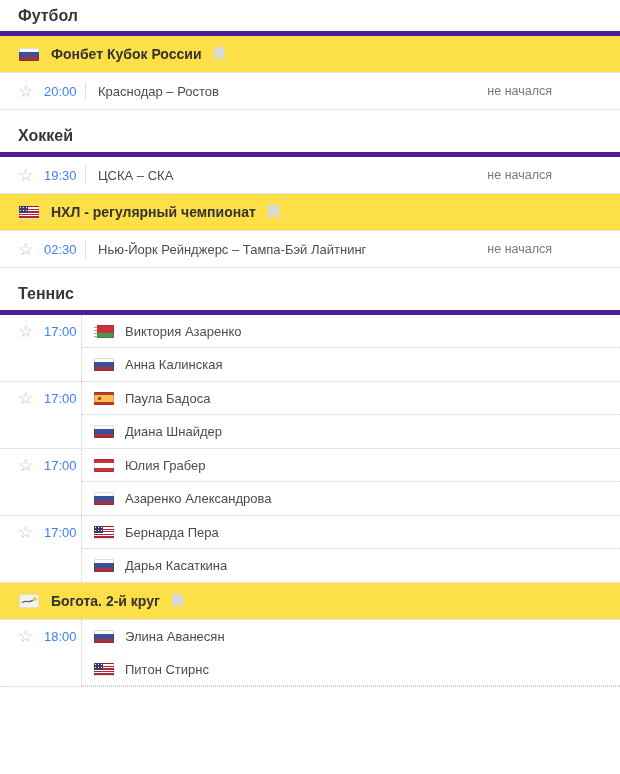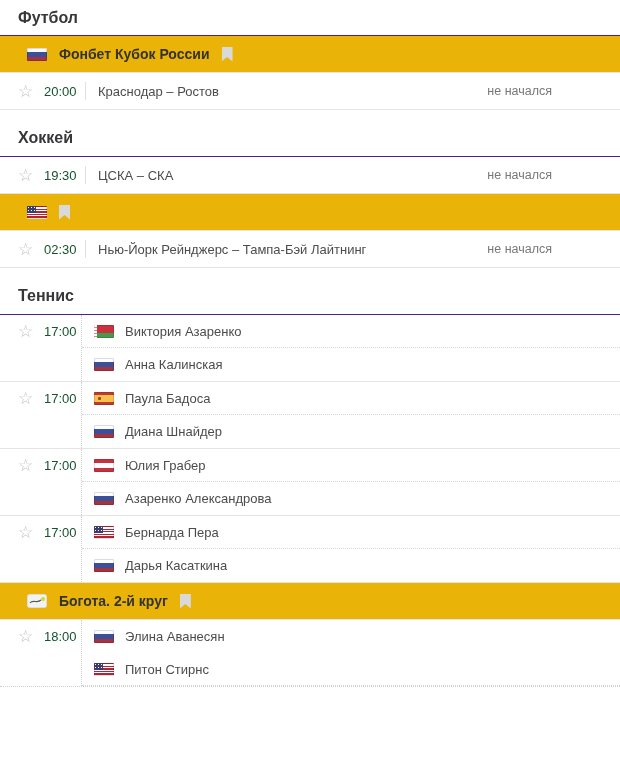--- a/index.html
+++ b/index.html
@@ -3,28 +3,28 @@
 <meta charset="utf-8">
 <style>
   * { margin:0; padding:0; box-sizing:border-box; }
   html,body { background:#fff; }
   body { font-family:"Liberation Sans","DejaVu Sans",sans-serif; color:#3a3a3a; }
   .page { width:620px; height:774px; background:#fff; overflow:hidden; position:relative; }
 
   
   .section-title{
     height:36px; display:flex; align-items:center; padding-left:18px;
-    font-size:16px; font-weight:bold; color:#37373a; border-bottom:1px solid #4c1d95;
+    font-size:16px; font-weight:bold; color:#37373a; border-bottom:5px solid #4c1d95;
   }
   .section-title.gap{ height:47px; padding-top:9px; }
 
   
   .league-row{
-    height:37px; display:flex; align-items:center; padding-left:27px;
-    background:#eab308; border-bottom:1px solid #e4e4e4; cursor:pointer;
+    height:37px; display:flex; align-items:center; padding-left:19px;
+    background:#fde047; border-bottom:1px solid #e4e4e4; cursor:pointer;
   }
   .league-name{ font-size:14px; font-weight:bold; color:#333; margin-left:12px; }
   .bookmark{
     width:11px; height:15px; margin-left:12px; background:#d9d9d9; display:inline-block;
     clip-path:polygon(0 0,100% 0,100% 100%,50% 70%,0 100%);
   }
 
   
   .flag{ width:20px; height:13px; border-radius:1px; flex:0 0 auto; position:relative;
          overflow:hidden; box-shadow:inset 0 0 0 1px rgba(0,0,0,.13); }
@@ -39,21 +39,21 @@
          background:repeating-linear-gradient(to bottom,#fff 0 2px,#d98d8d 2px 3px); }
   .flag-es{ background:linear-gradient(to bottom,#c13a30 0 25%,#f6c14c 25% 75%,#c13a30 75%); }
   .flag-es::after{ content:""; position:absolute; top:5px; left:4px; width:3px; height:3px;
          background:#a04229; border-radius:1px; }
   .flag-at{ background:linear-gradient(to bottom,#c8313e 0 33%,#fff 33% 66%,#c8313e 66%); }
 
   
   .match-row{ height:37px; display:flex; align-items:center; padding-left:18px;
     border-bottom:1px solid #e4e4e4; cursor:pointer; }
   .star{ width:17px; font-size:17px; line-height:17px; color:#c2c2c2; flex:0 0 auto; }
-  .time{ width:35px; margin-left:9px; font-size:13px; color:#14532d; flex:0 0 auto; }
+  .time{ width:35px; margin-left:9px; font-size:13px; color:#3b82f6; flex:0 0 auto; }
   .vsep{ width:1px; height:18px; background:#e0e0e0; margin:0 12px 0 6px; flex:0 0 auto; }
   .mname{ font-size:13px; color:#4c4c4c; }
   .status{ margin-left:auto; padding-right:68px; font-size:12.5px; color:#787878; }
 
   
   .t-match{ display:flex; border-bottom:1px solid #e4e4e4; cursor:pointer; }
   .t-match.last{ border-bottom:1px dotted #cfcfcf; }
   .t-left{ width:81px; height:33px; display:flex; align-items:center; padding-left:18px; flex:0 0 auto; }
   .t-right{ flex:1; border-left:1px dotted #cfcfcf; }
   .t-player{ height:33px; display:flex; align-items:center; padding-left:12px; }
@@ -91,20 +91,21 @@
   <div class="match-row">
     <span class="star">☆</span>
     <span class="time">19:30</span>
     <span class="vsep"></span>
     <span class="mname">ЦСКА – СКА</span>
     <span class="status">не начался</span>
   </div>
 
   <div class="league-row">
     <span class="flag flag-us"></span>
+    <span class="league-name">НХЛ - регулярный чемпионат</span>
     <span class="bookmark"></span>
   </div>
 
   <div class="match-row">
     <span class="star">☆</span>
     <span class="time">02:30</span>
     <span class="vsep"></span>
     <span class="mname">Нью-Йорк Рейнджерс – Тампа-Бэй Лайтнинг</span>
     <span class="status">не начался</span>
   </div>

